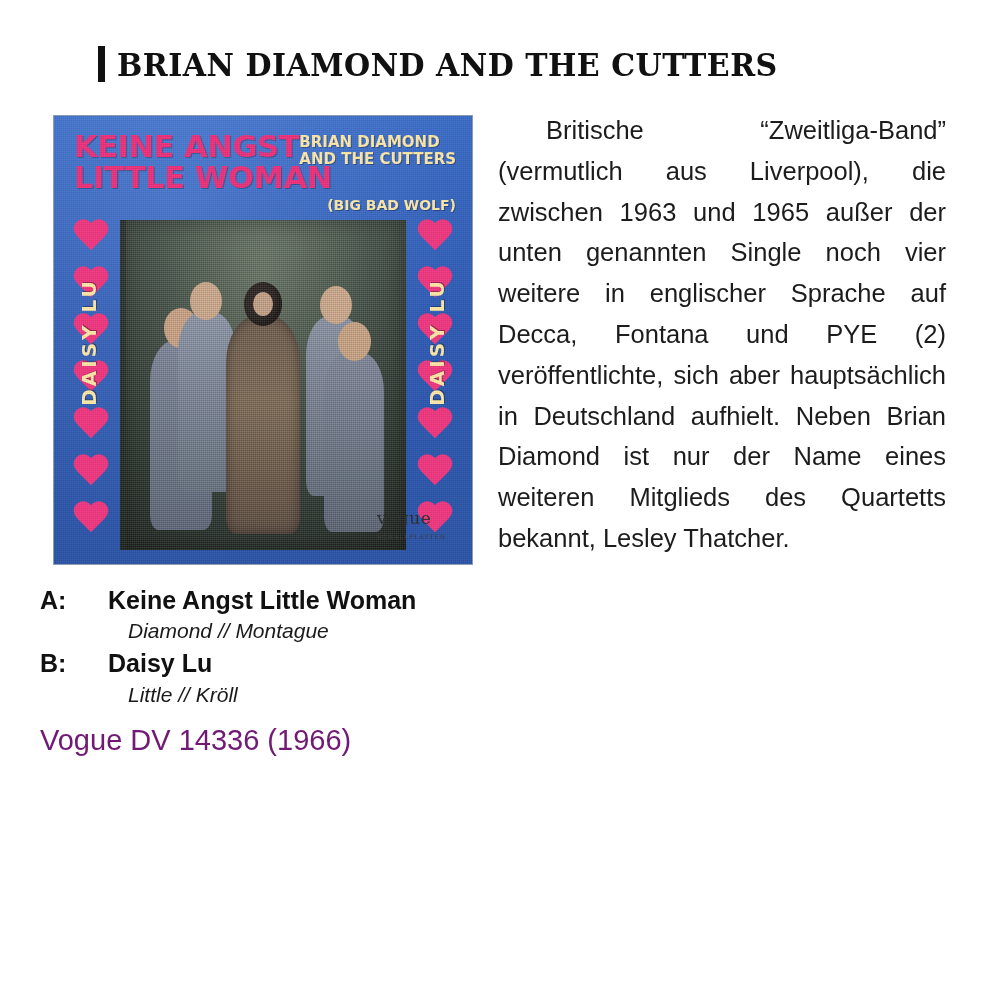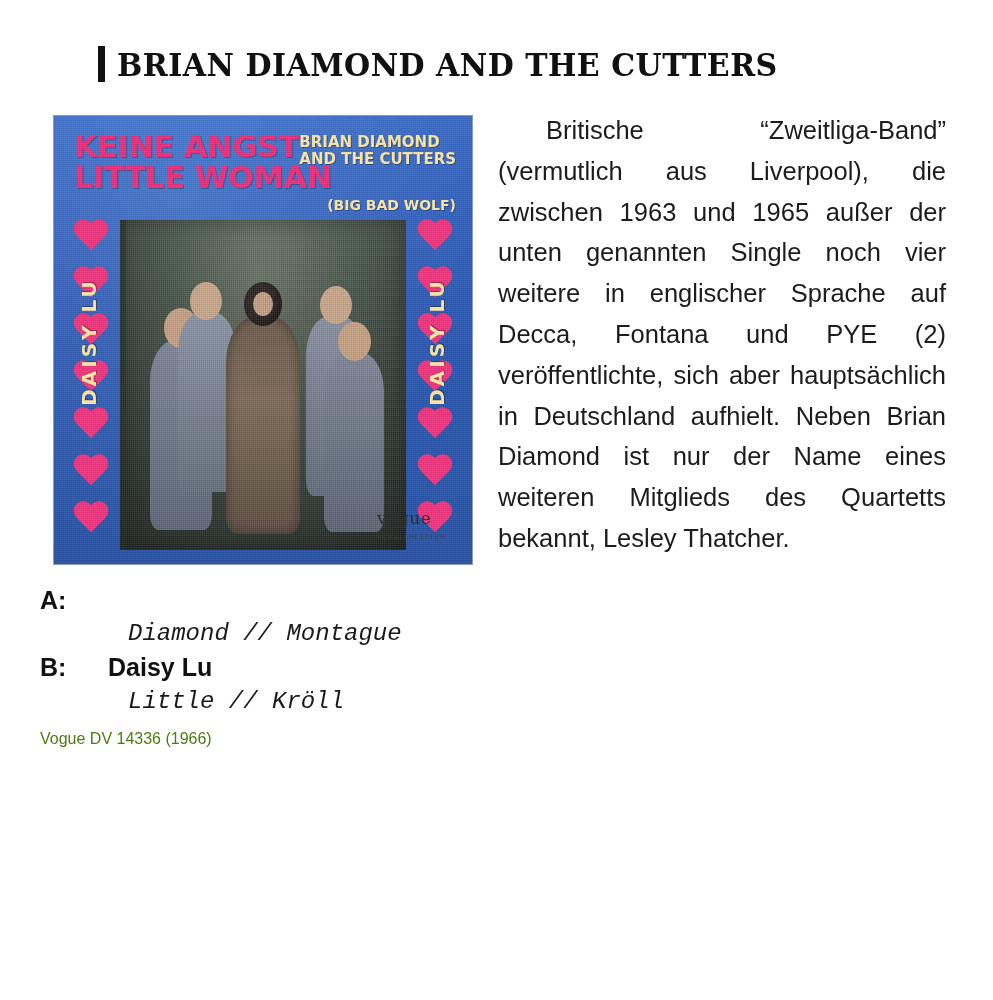--- a/index.html
+++ b/index.html
@@ -273,28 +273,27 @@
     font-weight: bold;
     font-size: 25px;
   }
   .track-title {
     font-weight: bold;
     font-size: 25px;
   }
   .track-credit {
     margin-left: 88px;
     font-style: italic;
-    font-size: 24px;
+    font-size: 21px;
     color: #1a1a1a;
-    font-family: Liberation Mono, monospace;
   }
   .catalog {
     margin-top: 10px;
-    font-size: 16px;
-    color: #4d7c0f;
+    font-size: 29px;
+    color: #701a75;
   }
 </style>
 </head>
 <body>
 
 <div class="page">
 
   <div class="header">
     <div class="header-bar"></div>
     <div class="header-title">BRIAN DIAMOND AND THE CUTTERS</div>
@@ -363,20 +362,21 @@
         <div class="grain"></div>
       </div>
     </div>
 
     <p class="lead">Britische “Zweitliga-Band” (vermutlich aus Liverpool), die zwischen 1963 und 1965 außer der unten genannten Single noch vier weitere in englischer Sprache auf Decca, Fontana und PYE (2) veröffentlichte, sich aber hauptsächlich in Deutschland aufhielt. Neben Brian Diamond ist nur der Name eines weiteren Mitglieds des Quartetts bekannt, Lesley Thatcher.</p>
   </div>
 
   <div class="tracks">
     <div class="track-row">
       <div class="track-side">A:</div>
+      <div class="track-title">Keine Angst Little Woman</div>
     </div>
     <div class="track-credit">Diamond // Montague</div>
 
     <div class="track-row">
       <div class="track-side">B:</div>
       <div class="track-title">Daisy Lu</div>
     </div>
     <div class="track-credit">Little // Kröll</div>
 
     <div class="catalog">Vogue DV 14336 (1966)</div>

